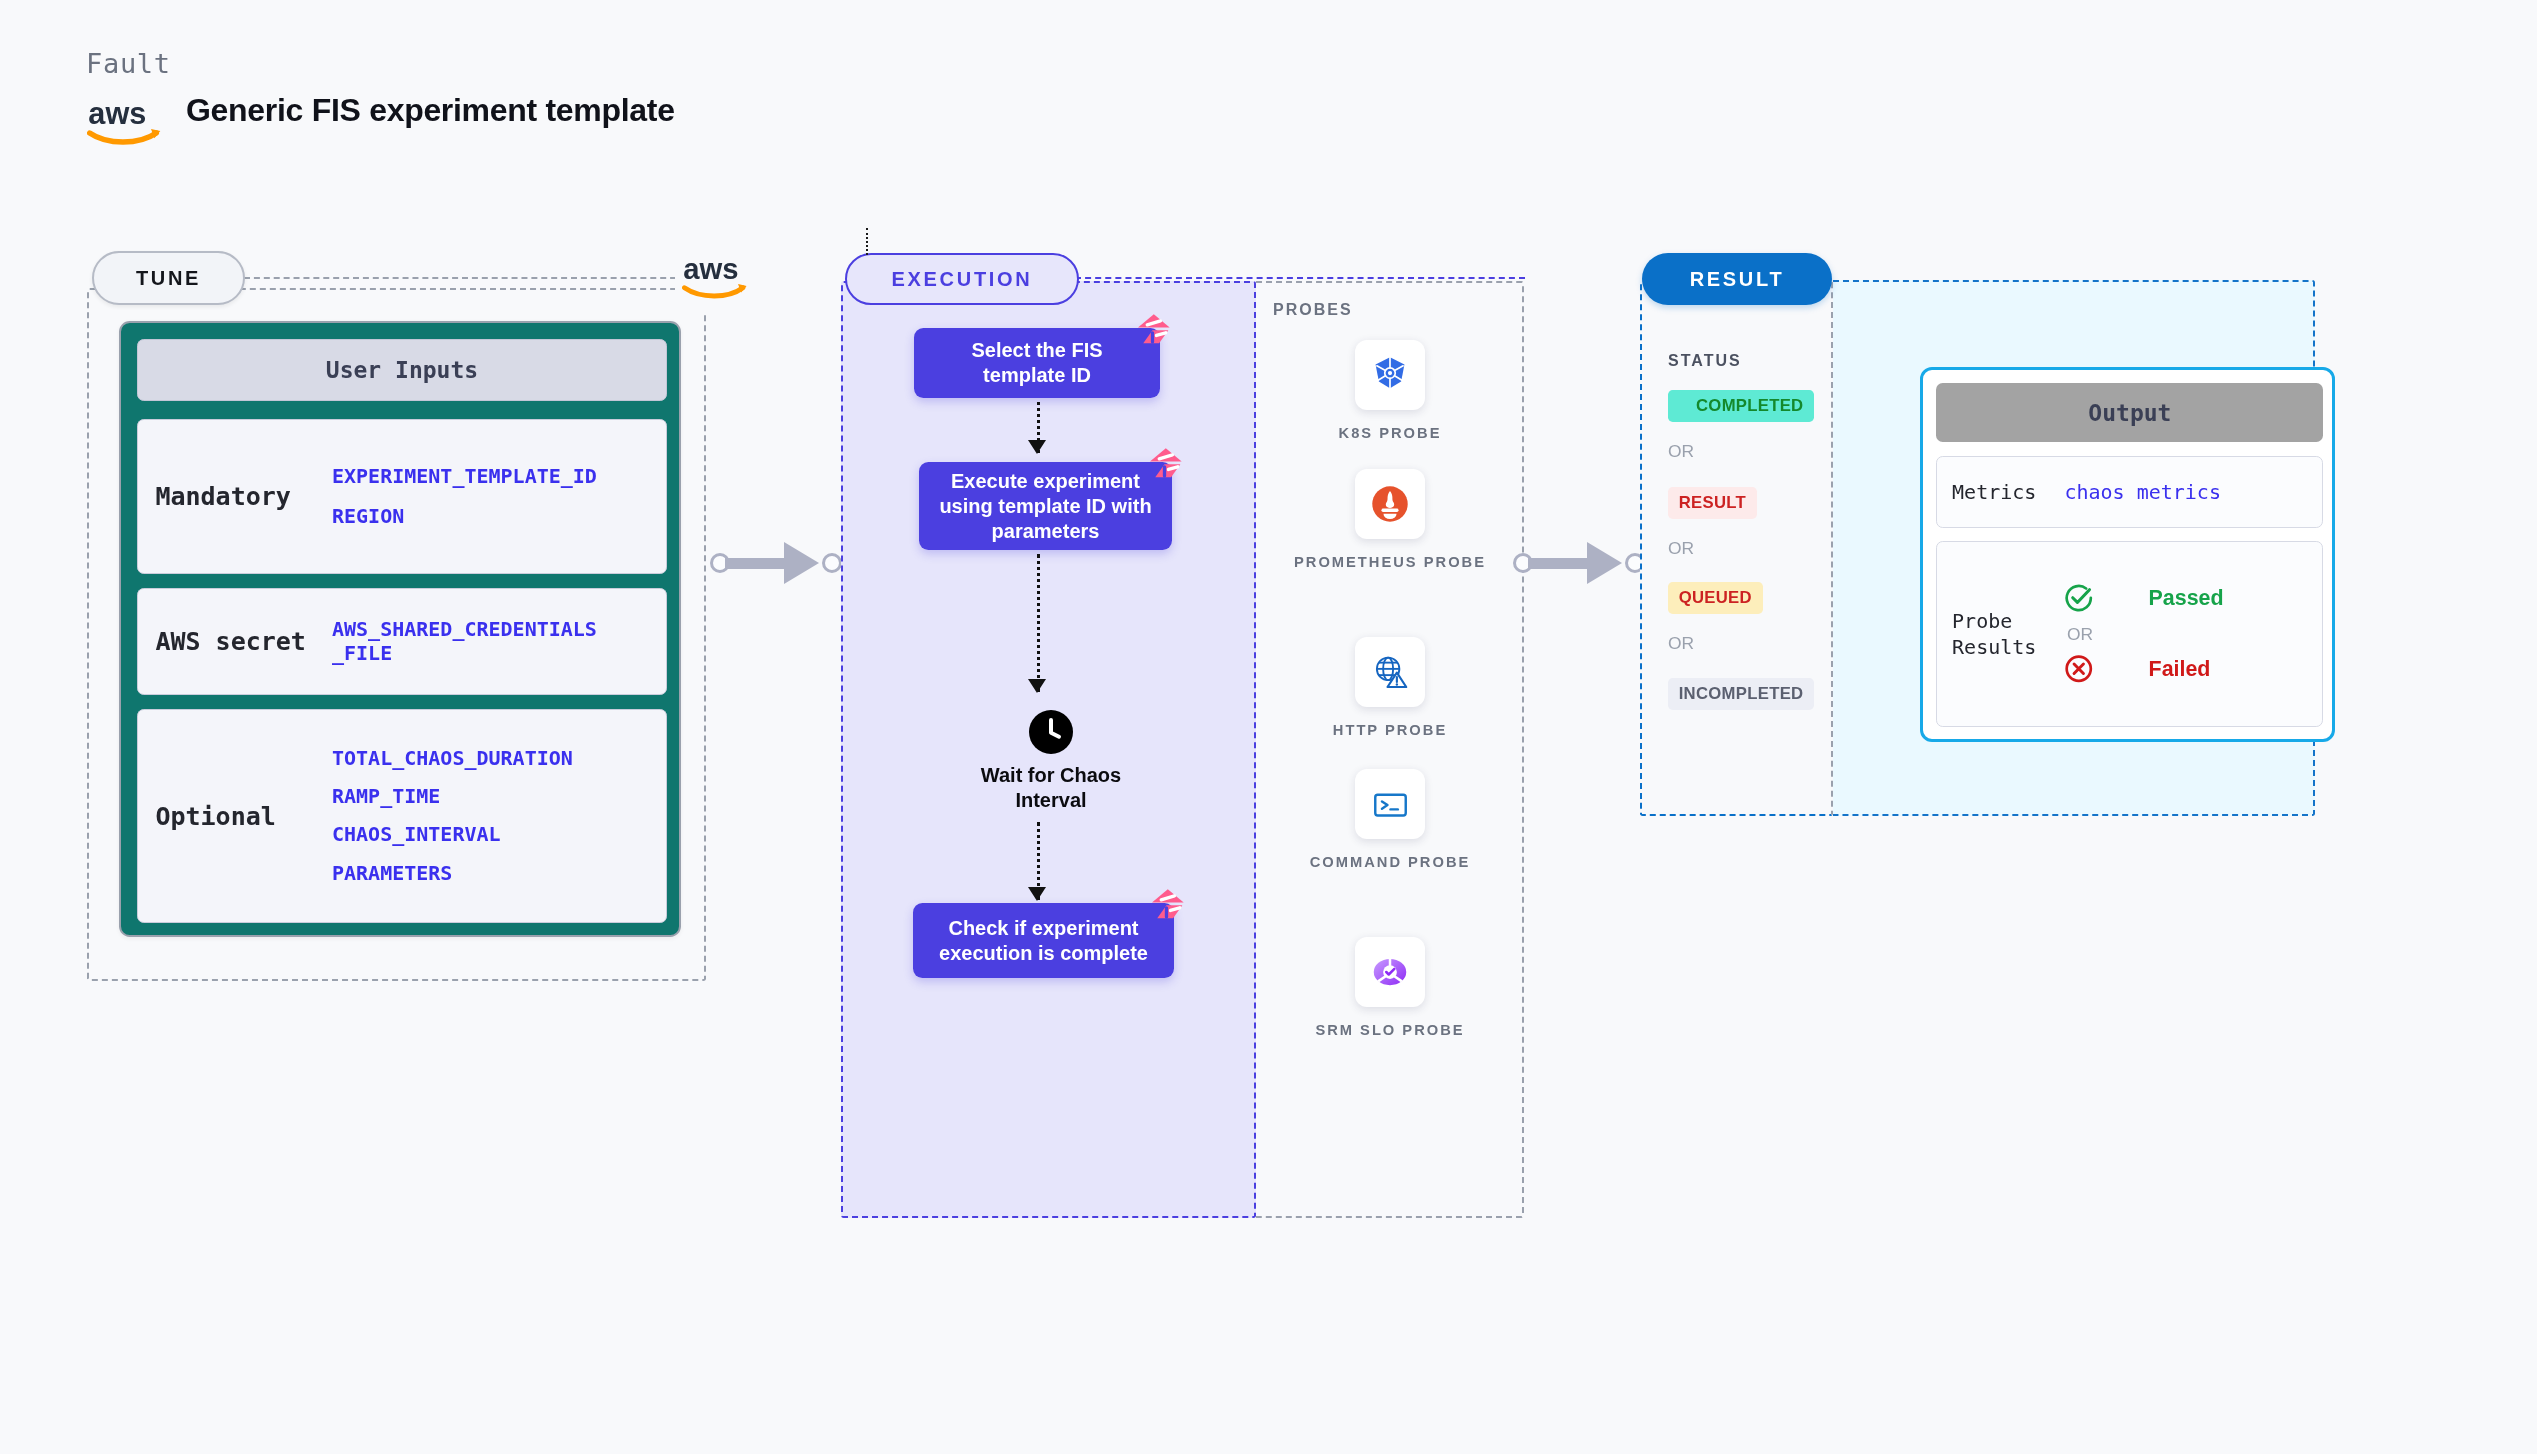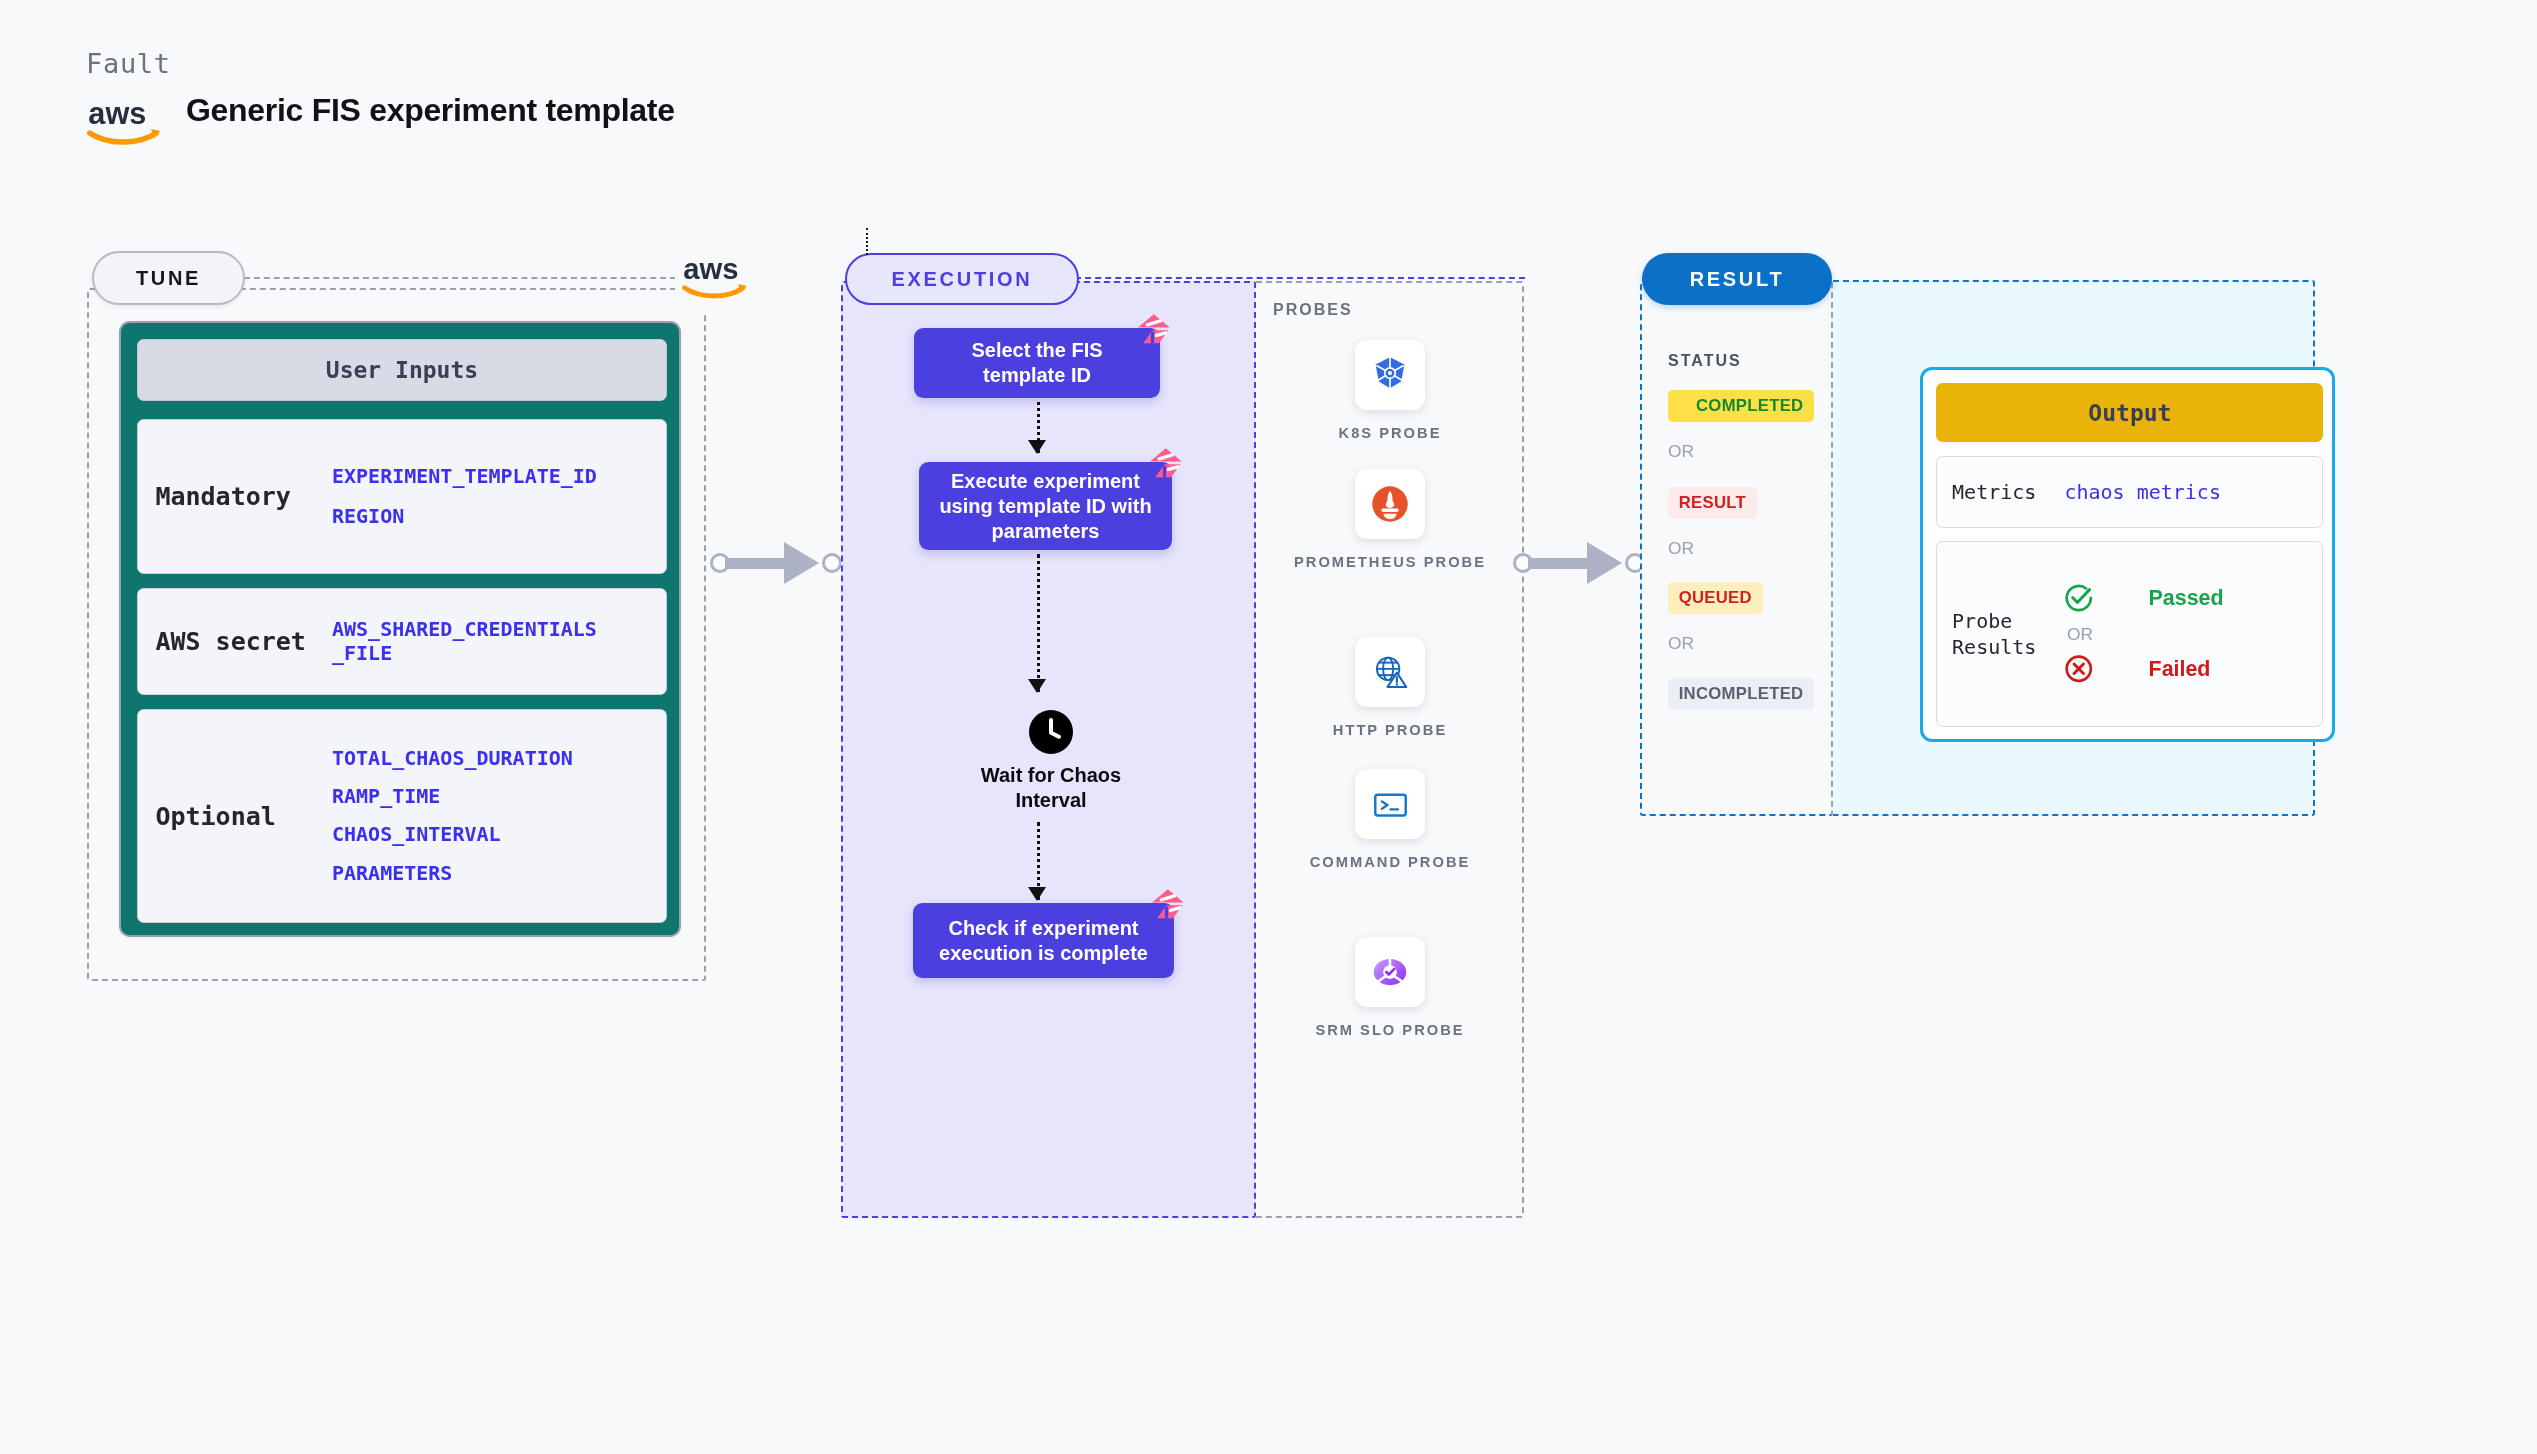--- a/index.html
+++ b/index.html
@@ -193,21 +193,21 @@
   .or-txt {
     position: absolute; left: 1668px; font-size: 17.4px; color: #9aa1ad;
     font-weight: normal;
   }
   #output-card {
     position: absolute; left: 1920px; top: 367px; width: 415px; height: 375px;
     background: #ffffff; border: 3.3px solid #17a9e8; border-radius: 12px;
   }
   #output-head {
     position: absolute; left: 13.4px; top: 13.4px; width: 387px; height: 59px;
-    background: #eab308; border-radius: 6.7px;
+    background: #a3a3a3; border-radius: 6.7px;
     display: flex; align-items: center; justify-content: center;
     font-family: "DejaVu Sans Mono", monospace; font-size: 23px;
     color: #3a3f55; font-weight: bold;
   }
   .out-box {
     position: absolute; left: 13.4px; width: 387px;
     background: #fbfcfe; border: 0.7px solid #d7dae5; border-radius: 6.7px;
     display: flex; align-items: center;
   }
   .out-label {
@@ -438,21 +438,21 @@
     <div class="head" style="left:74px;"></div>
     <div class="dot" style="left:112px;"></div>
   </div>
 
   <div class="dpanel" id="result-out-panel"></div>
   <div class="dpanel" id="result-status-panel"></div>
   <div class="pill" id="result-pill">RESULT</div>
 
   <div id="status-title">STATUS</div>
 
-  <div class="status-badge" style="top:390px; background:#fde047; color:#14892c;padding-left:28px;">COMPLETED</div>
+  <div class="status-badge" style="top:390px; background:#5eead4; color:#14892c;padding-left:28px;">COMPLETED</div>
   <div class="or-txt" style="top:441px;">OR</div>
   <div class="status-badge" style="top:487px; background:#fdeaea; color:#cc2222;">RESULT</div>
   <div class="or-txt" style="top:538px;">OR</div>
   <div class="status-badge" style="top:582px; background:#fdeebb; color:#cc2222;">QUEUED</div>
   <div class="or-txt" style="top:633px;">OR</div>
   <div class="status-badge" style="top:678px; background:#eceef5; color:#5b6070;">INCOMPLETED</div>
 
   <div id="output-card">
     <div id="output-head">Output</div>
 

